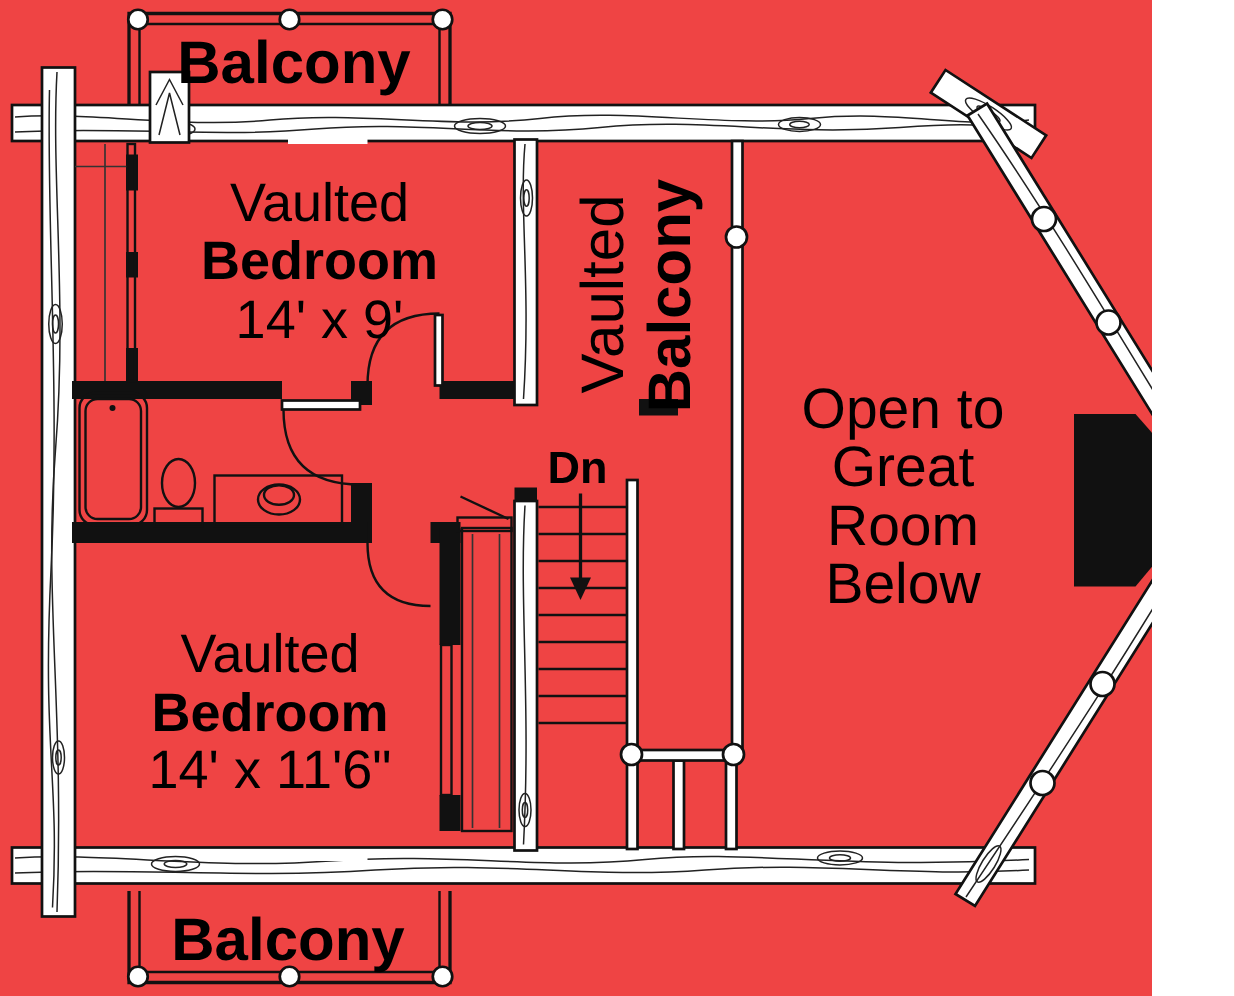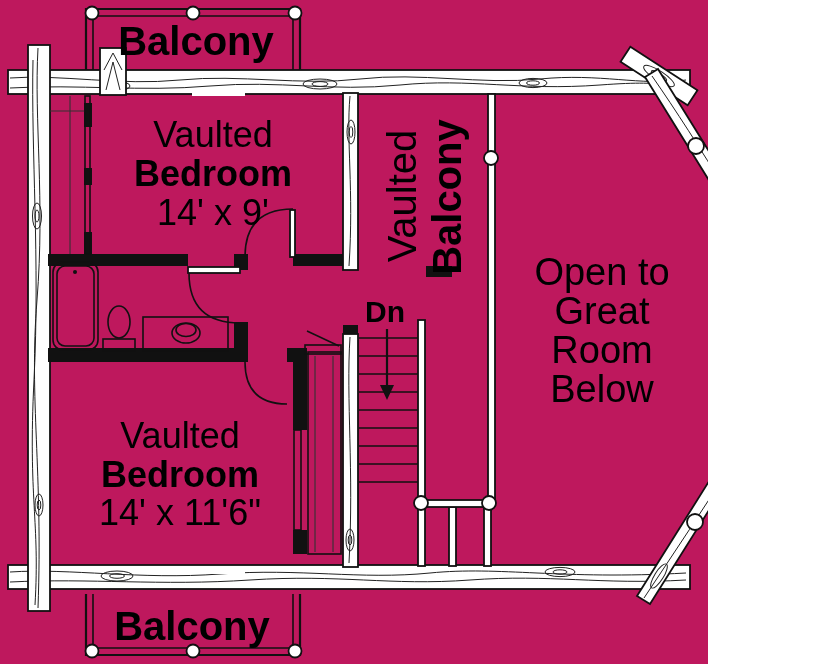--- a/index.html
+++ b/index.html
@@ -1,16 +1,16 @@
 <!DOCTYPE html>
 <html><head>
 <meta charset="utf-8">
 <style>
   html,body{margin:0;padding:0;background:#ffffff;}
-  #plan-wrap{position:relative;width:708px;height:664px;background:#be185d;overflow:hidden;}
+  #plan-wrap{position:relative;width:768px;height:664px;background:#ef4444;overflow:hidden;}
   svg{position:absolute;left:0;top:0;}
   .ln{stroke:#111;fill:none;stroke-width:1.6;}
   .ln2{stroke:#111;fill:none;stroke-width:2.2;}
   .wh{fill:#ffffff;stroke:#111;stroke-width:1.8;}
   .blk{fill:#111;stroke:none;}
   .grain{stroke:#222;stroke-width:1;fill:none;}
   .thin{stroke:#333;stroke-width:1.1;fill:none;}
   .lbl{fill:#000;font-family:"Liberation Sans","DejaVu Sans",sans-serif;}
   .b{font-weight:700;}
   .r{font-weight:400;}

